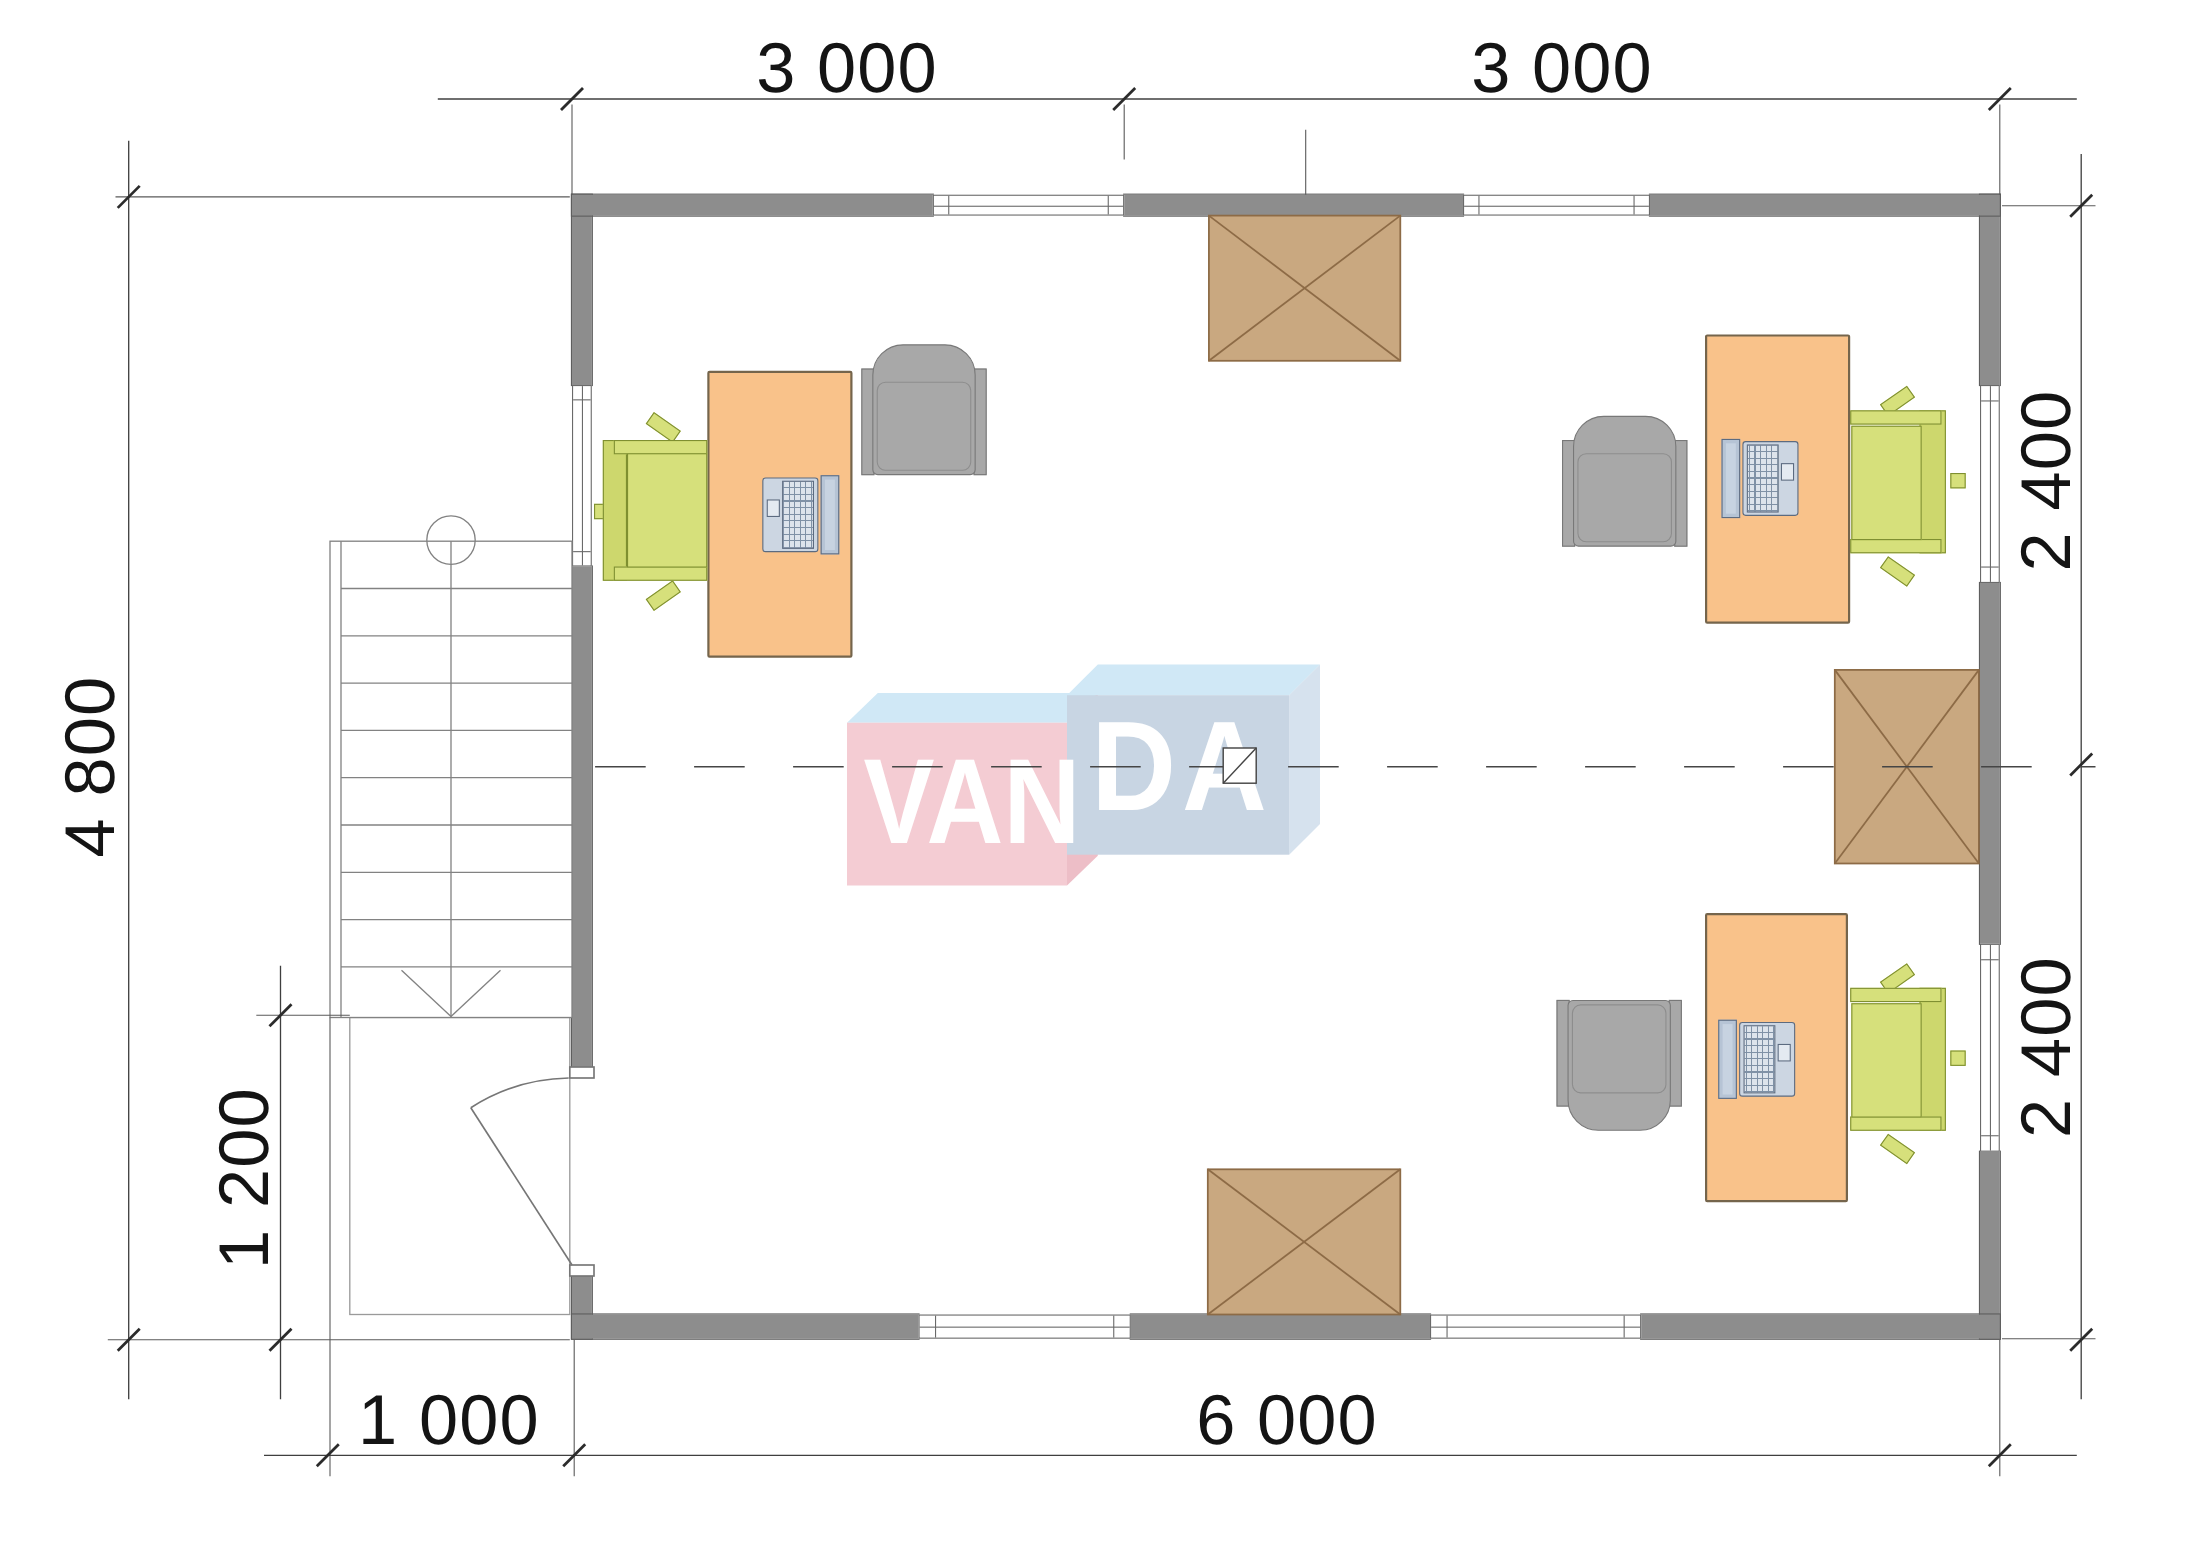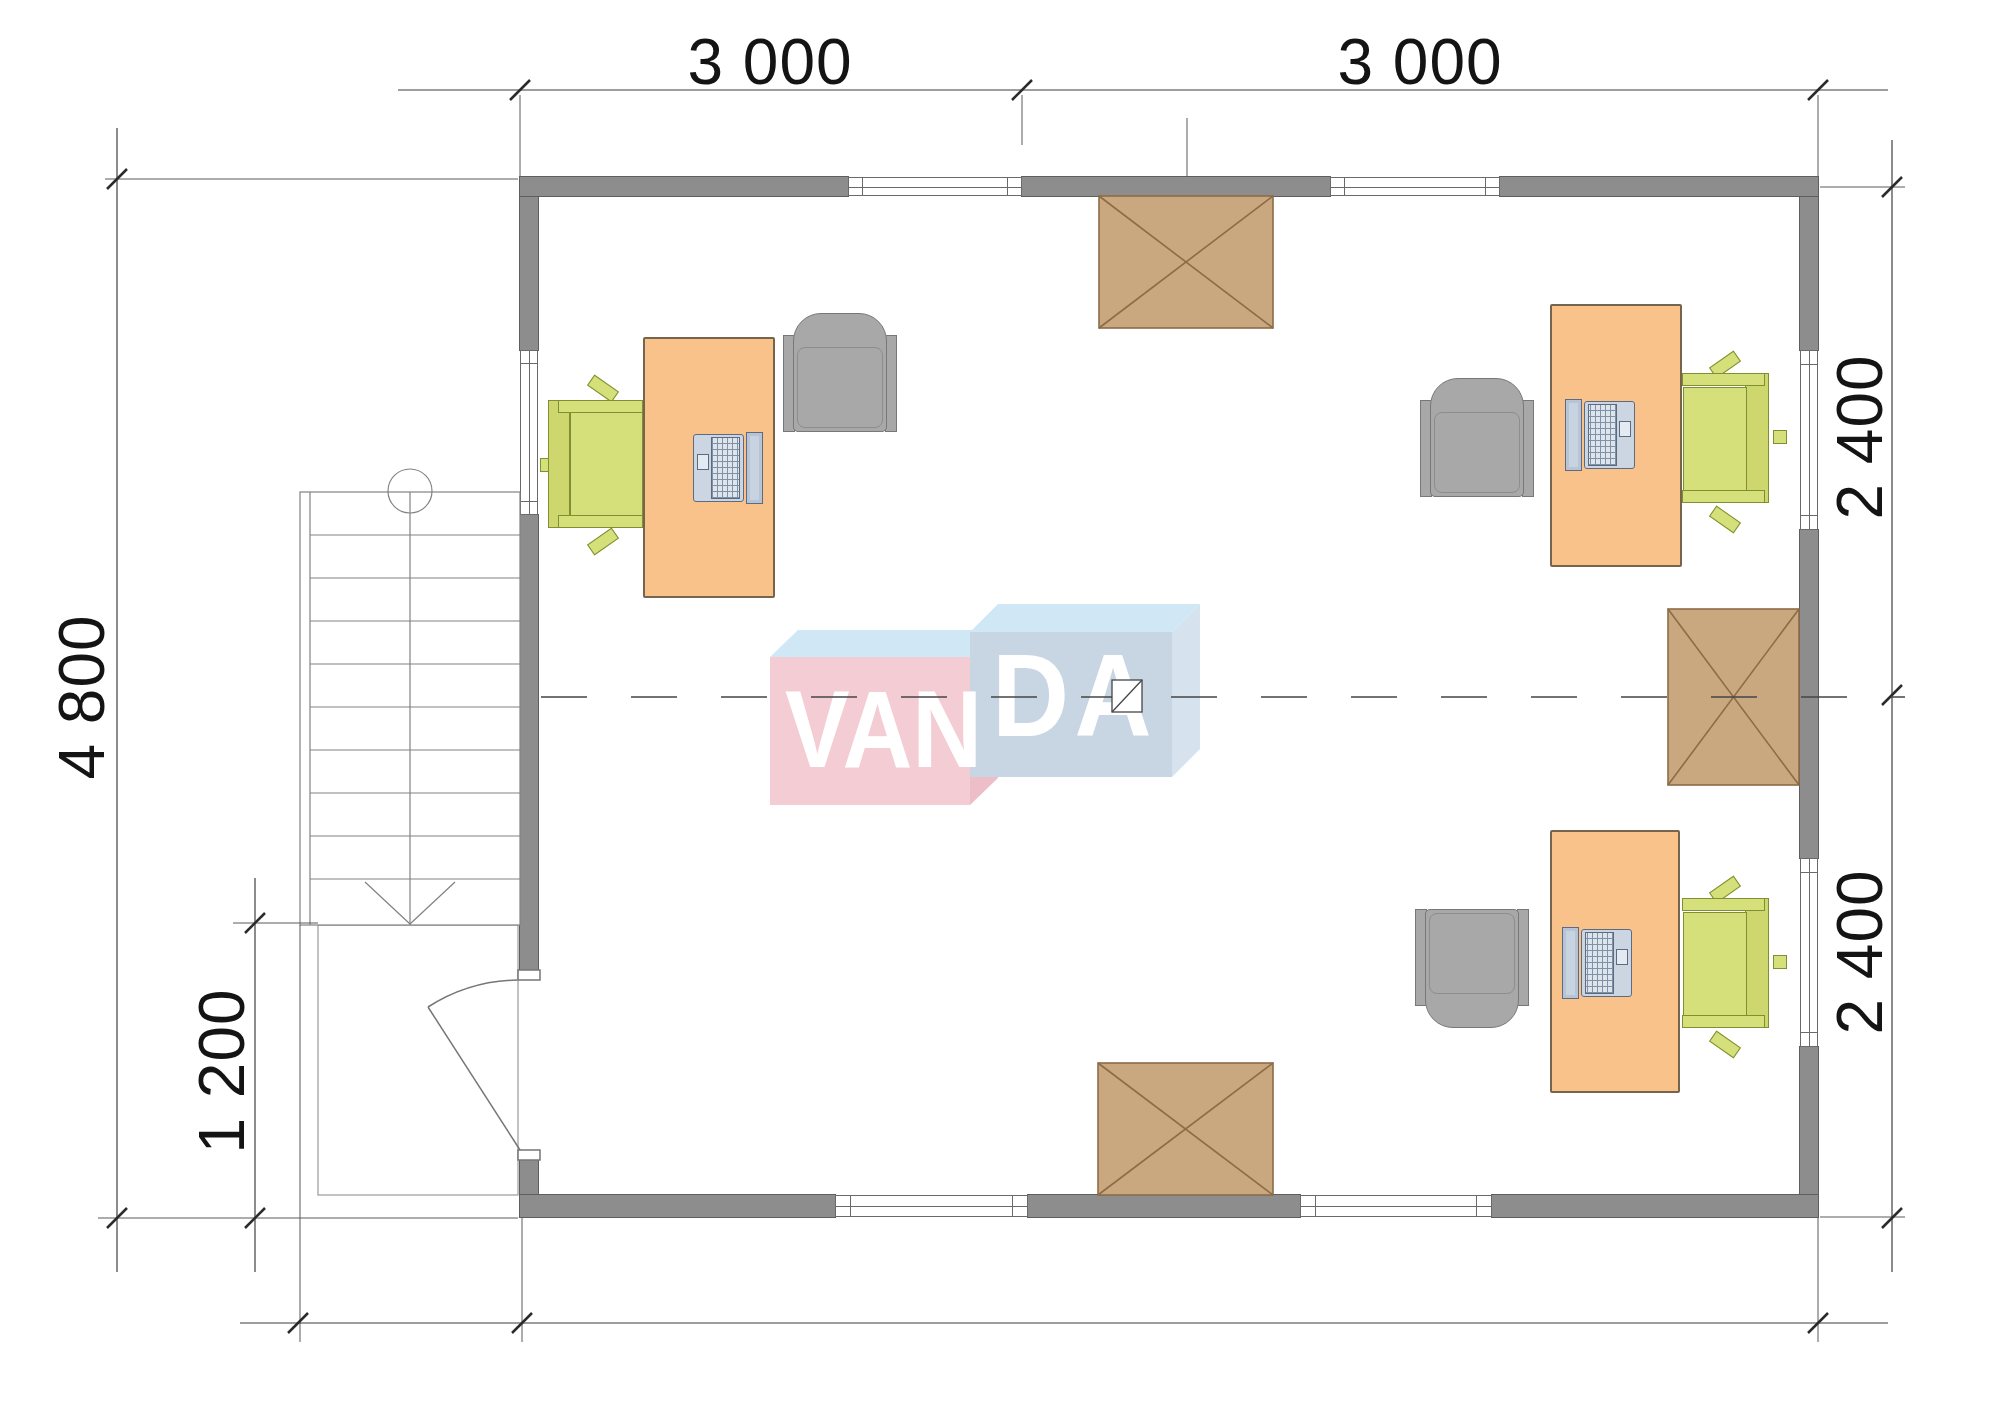--- a/index.html
+++ b/index.html
@@ -271,16 +271,18 @@
     <g stroke="#454545" stroke-width="1.3">
       <rect x="1112" y="680" width="30" height="32" fill="#fff"></rect>
       <line x1="1112" y1="712" x2="1142" y2="680"></line>
     </g>
   </svg>
 
   <div class="dim" style="left:660px;top:30px">3 000</div>
   <div class="dim" style="left:1310px;top:30px">3 000</div>
   <div class="dim rot" style="left:-28px;top:665px">4 800</div>
   <div class="dim rot" style="left:112px;top:1039px">1 200</div>
+  <div class="dim" style="left:298px;top:1259px">1 000</div>
+  <div class="dim" style="left:1060px;top:1259px">6 000</div>
   <div class="dim rot" style="left:1750px;top:405px">2 400</div>
   <div class="dim rot" style="left:1750px;top:920px">2 400</div>
 
 </div>
 
 </body></html>

